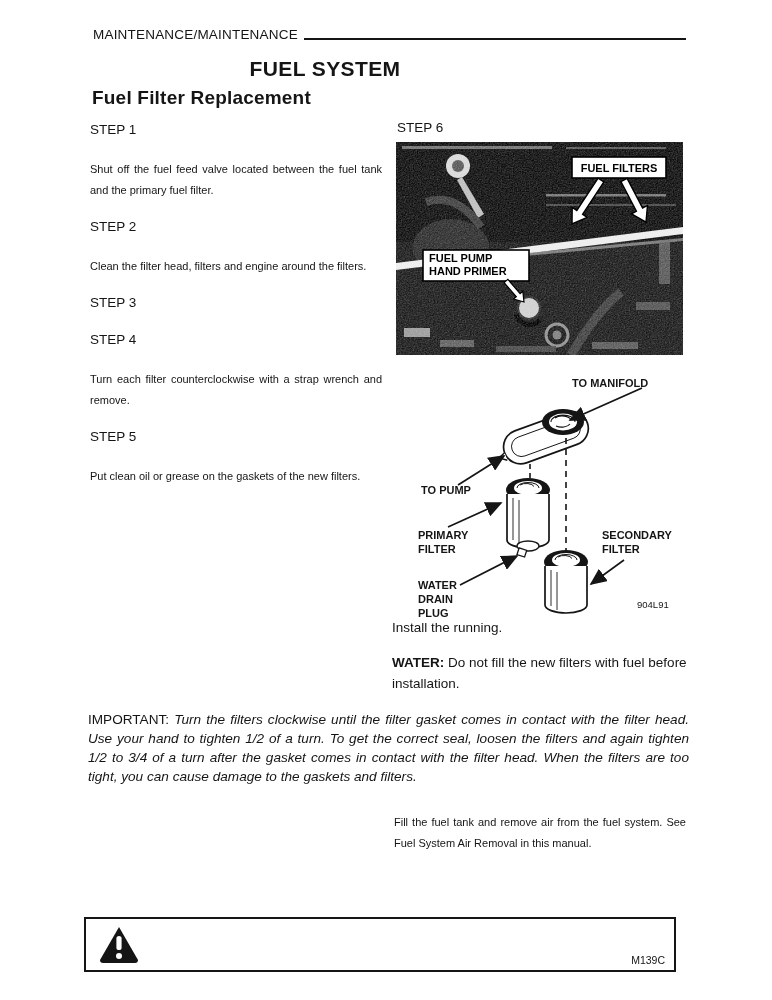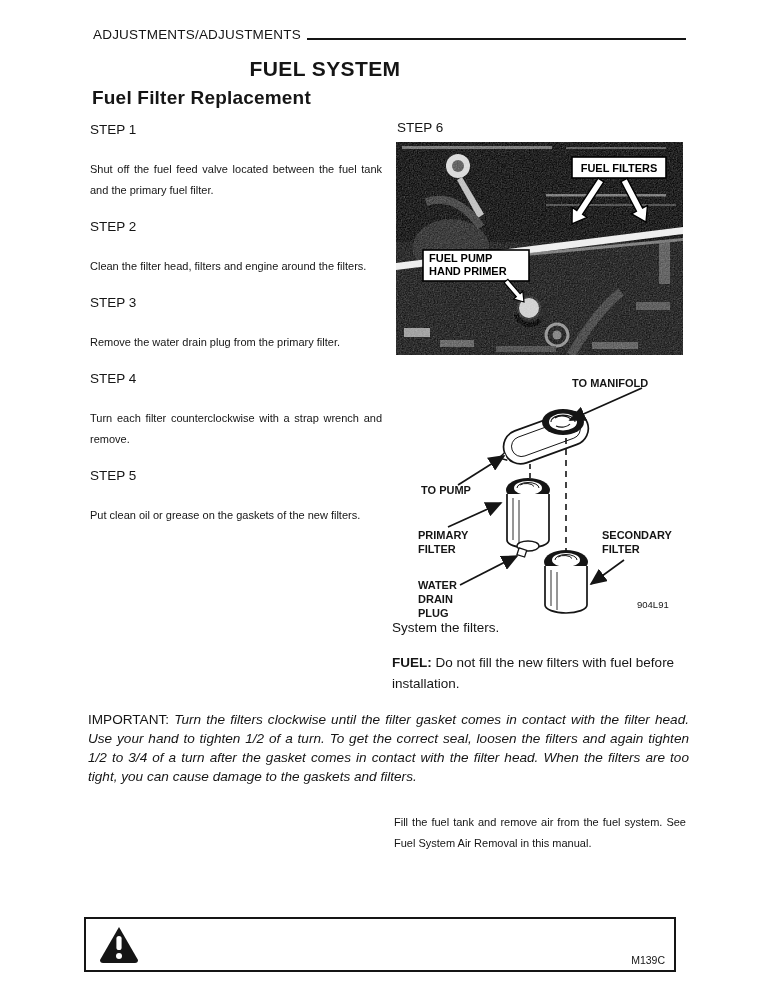--- a/index.html
+++ b/index.html
@@ -36,34 +36,33 @@
   .warn-code{position:absolute;right:9px;bottom:4px;font-size:10.5px;}
   svg text{font-family:"Liberation Sans", sans-serif;}
   .dlabel{font-size:11px;font-weight:bold;fill:#151515;}
   .dcode{font-size:9.5px;fill:#151515;}
   .plabel{font-size:11px;font-weight:bold;fill:#000;}
 </style>
 </head>
 <body>
 
 <div class="hdr">
-  <span>ADJUSTMENTS/ADJUSTMENTS</span>
+  <span>MAINTENANCE/MAINTENANCE</span>
   <span class="rule"></span>
 </div>
 
 <div class="title">FUEL SYSTEM</div>
 <div class="section">Fuel Filter Replacement</div>
 
 <div class="col-left">
   <div class="step-label">STEP 1</div>
   <div class="step-text">Shut off the fuel feed valve located between the fuel tank and the primary fuel filter.</div>
   <div class="step-label">STEP 2</div>
   <div class="step-text">Clean the filter head, filters and engine around the filters.</div>
   <div class="step-label">STEP 3</div>
-  <div class="step-text">Remove the water drain plug from the primary filter.</div>
   <div class="step-label">STEP 4</div>
   <div class="step-text">Turn each filter counterclockwise with a strap wrench and remove.</div>
   <div class="step-label">STEP 5</div>
   <div class="step-text">Put clean oil or grease on the gaskets of the new filters.</div>
 </div>
 
 <div class="step6-label">STEP 6</div>
 
 <svg class="photo" viewBox="0 0 287 213" xmlns="http://www.w3.org/2000/svg">
   <defs>
@@ -166,24 +165,24 @@
   <text x="28" y="167" class="dlabel">PRIMARY</text>
   <text x="28" y="181" class="dlabel">FILTER</text>
   <text x="212" y="167" class="dlabel">SECONDARY</text>
   <text x="212" y="181" class="dlabel">FILTER</text>
   <text x="28" y="217" class="dlabel">WATER</text>
   <text x="28" y="231" class="dlabel">DRAIN</text>
   <text x="28" y="245" class="dlabel">PLUG</text>
   <text x="247" y="236" class="dcode">904L91</text>
 </svg>
 
-<div class="caption">System the filters.</div>
+<div class="caption">Install the running.</div>
 
 <div class="note">
-  <span class="lbl">FUEL:</span>
+  <span class="lbl">WATER:</span>
   <span class="txt">Do not fill the new filters with fuel before installation.</span>
 </div>
 
 <div class="important">
   <span class="lbl">IMPORTANT:</span>
   <span class="txt">Turn the filters clockwise until the filter gasket comes in contact with the filter head. Use your hand to tighten 1/2 of a turn. To get the correct seal, loosen the filters and again tighten 1/2 to 3/4 of a turn after the gasket comes in contact with the filter head. When the filters are too tight, you can cause damage to the gaskets and filters.</span>
 </div>
 
 <div class="step7">
   <div class="step-text">Fill the fuel tank and remove air from the fuel system. See Fuel System Air Removal in this manual.</div>

